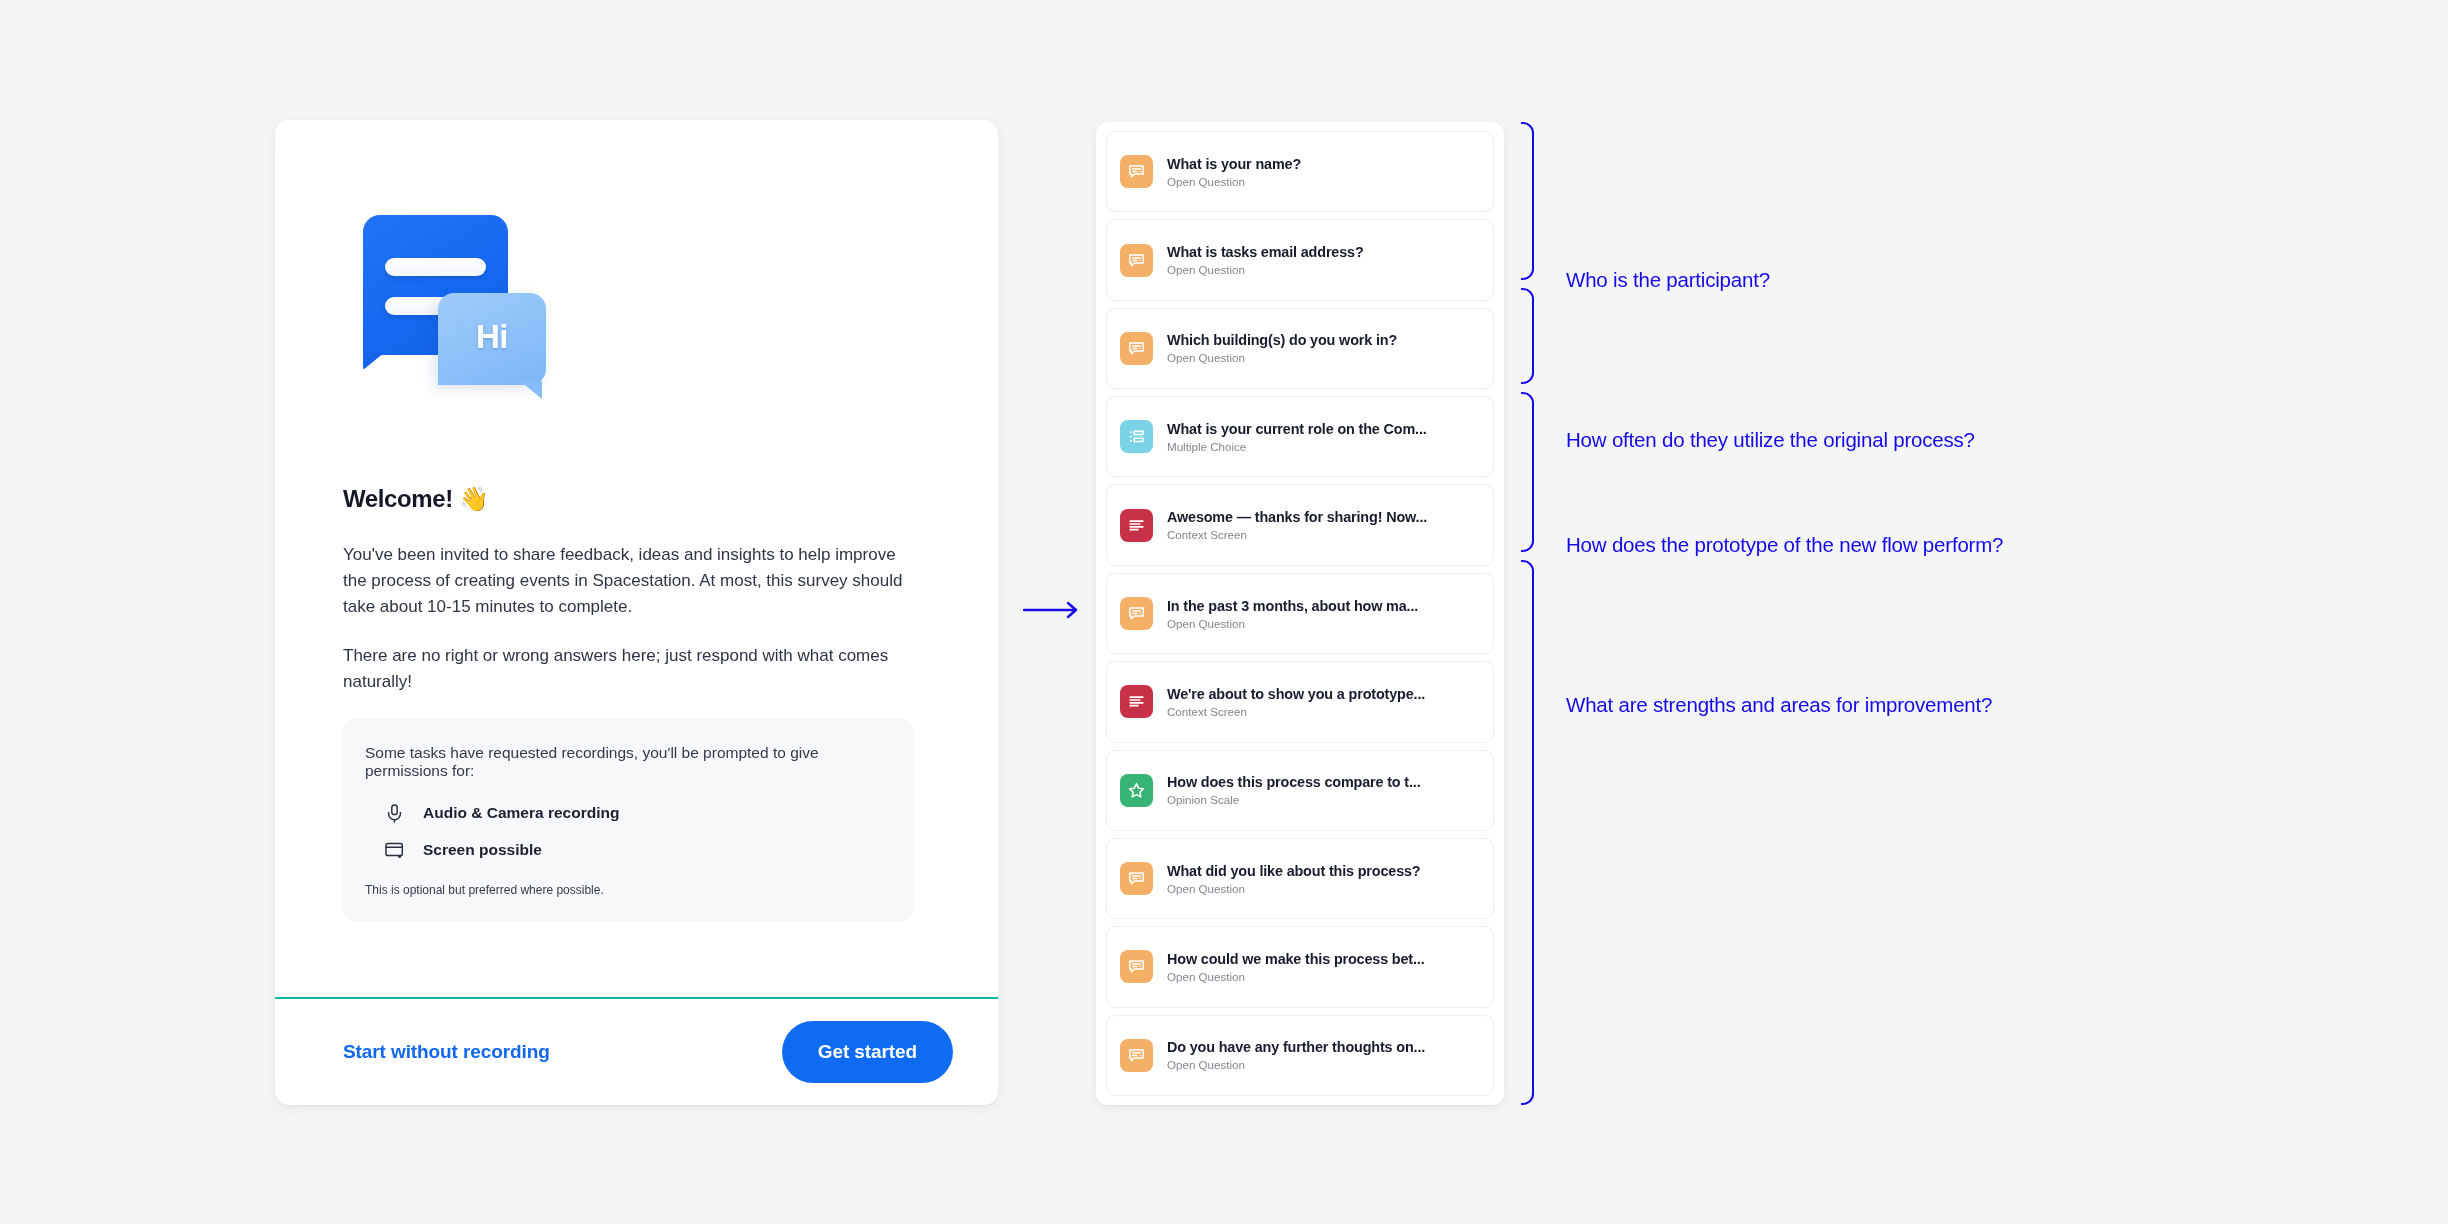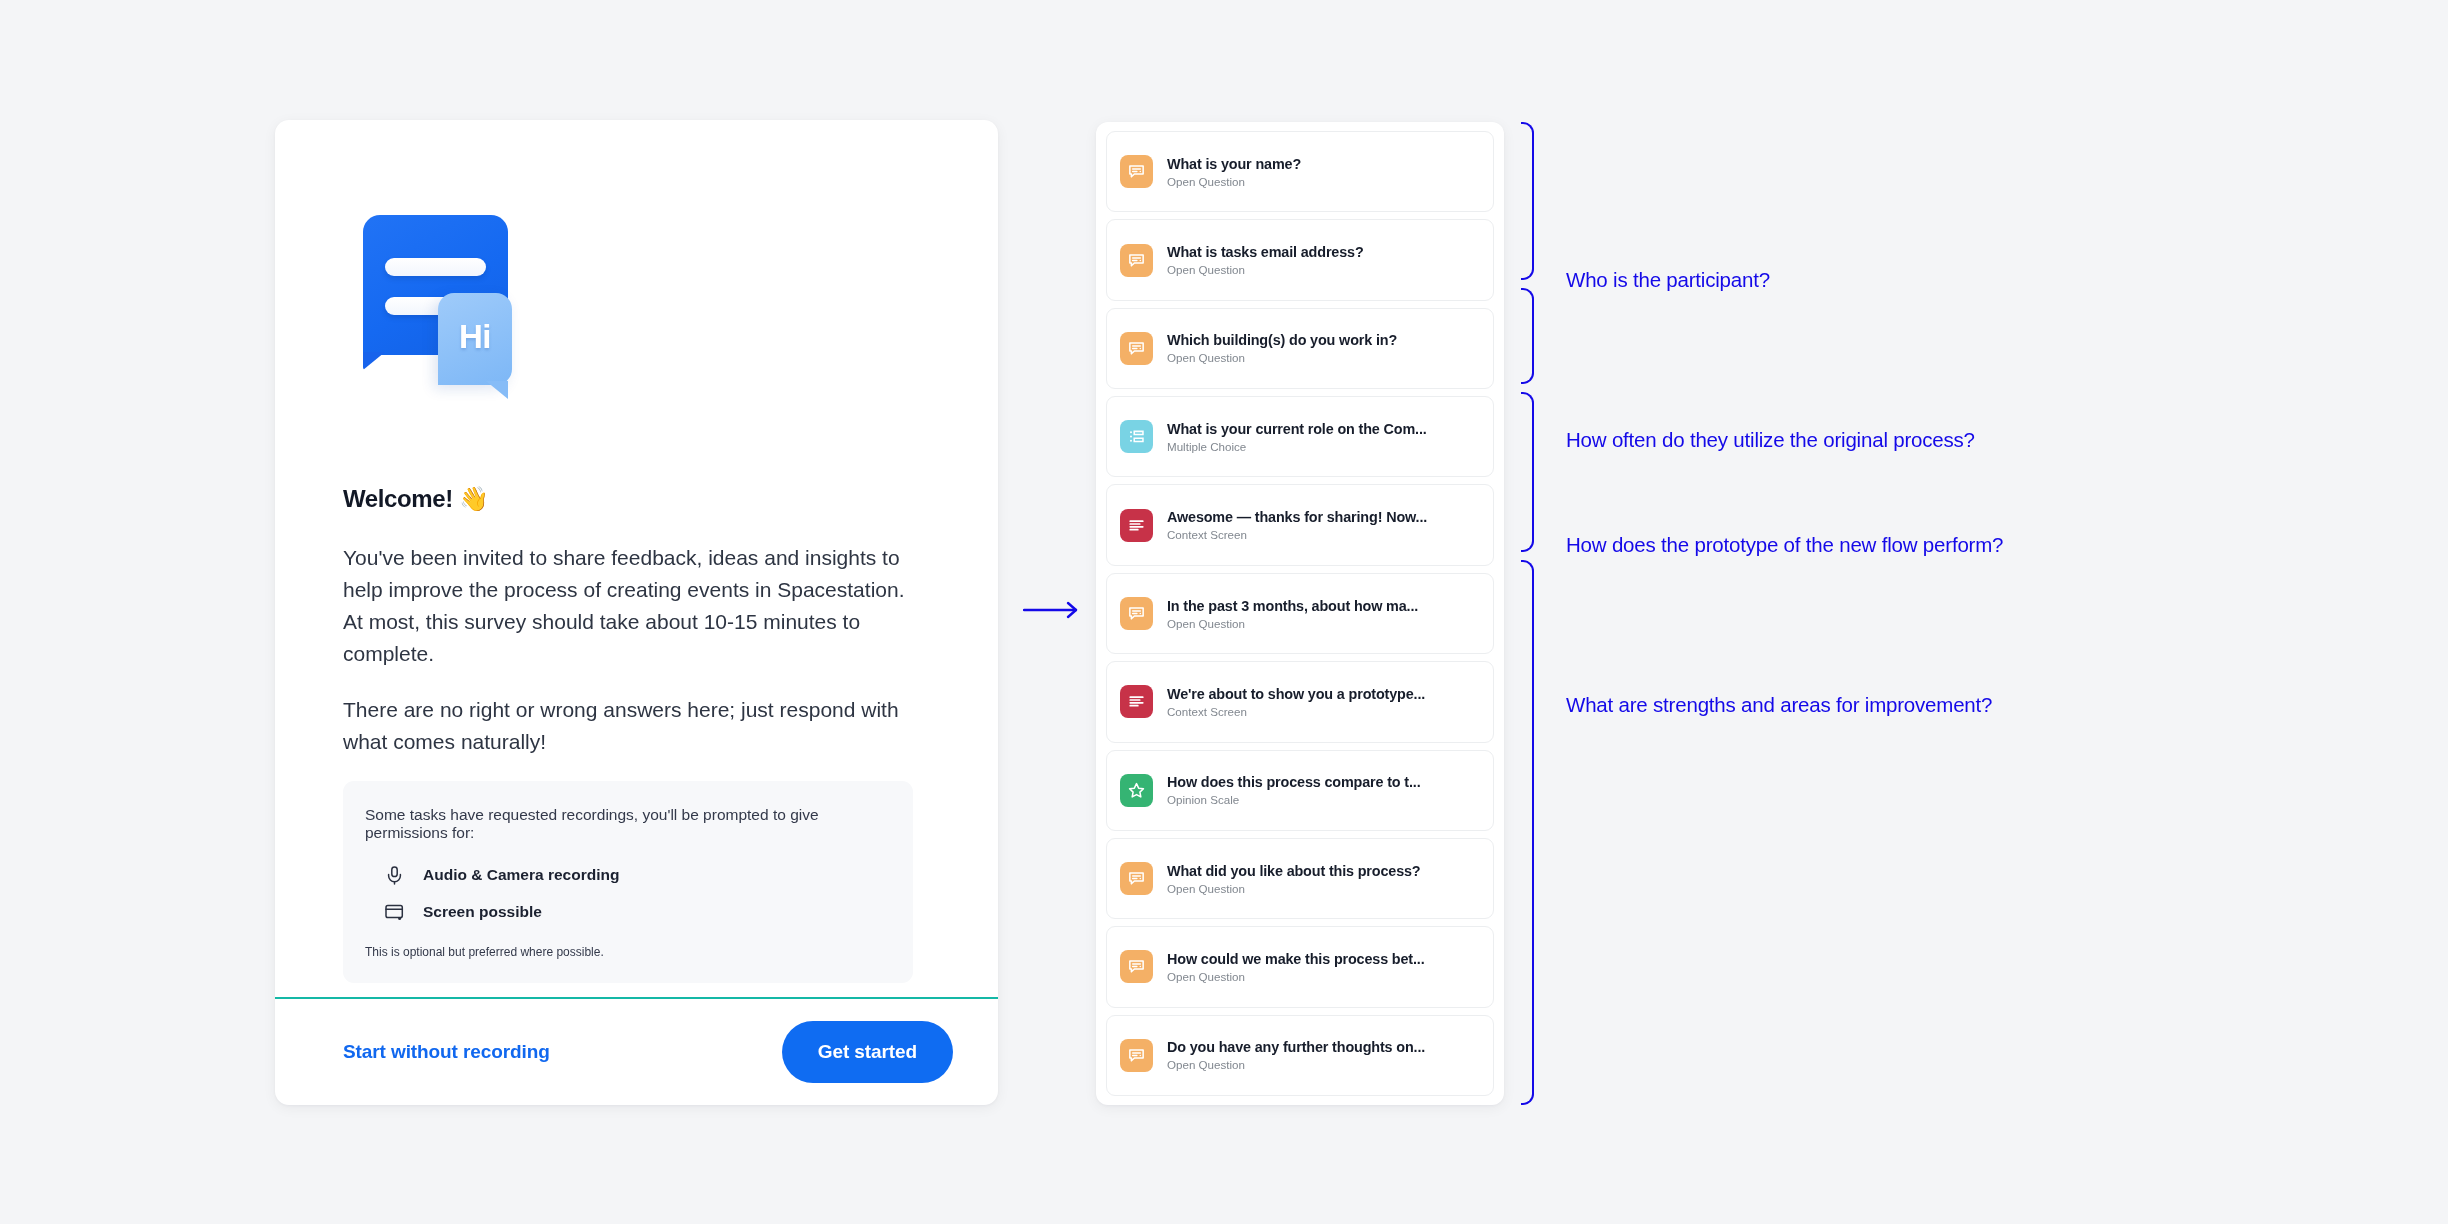--- a/index.html
+++ b/index.html
@@ -45,21 +45,21 @@
   .bb-line {
     position: absolute; left: 22px;
     height: 18px; border-radius: 9px;
     background: linear-gradient(180deg, #ffffff 0%, #f2f6fd 100%);
     box-shadow: 0 3px 5px rgba(12,45,110,0.18);
   }
   .bb-line.l1 { top: 43px; width: 101px; }
   .bb-line.l2 { top: 82px; width: 82px; }
   .bubble-small {
     position: absolute; left: 95px; top: 78px;
-    width: 74px; height: 92px;
+    width: 108px; height: 92px;
     background: linear-gradient(155deg, #9fcbfa 0%, #8cc0f8 55%, #7db7f6 100%);
     border-radius: 16px 16px 16px 0;
     box-shadow: -4px 4px 14px rgba(22,70,160,0.14);
     display: flex; align-items: center; justify-content: center;
   }
   .bubble-small:after {
     content: ""; position: absolute; right: 4px; bottom: -14px;
     width: 22px; height: 18px;
     background: #86bcf7;
     clip-path: polygon(100% 0, 0 0, 100% 100%);
@@ -68,21 +68,21 @@
     font-size: 33px; font-weight: bold; color: #ffffff;
     letter-spacing: -0.5px; margin-bottom: 4px;
     text-shadow: 0 2px 3px rgba(24,72,160,0.22);
   }
 
   .welcome-title {
     font-size: 24px; font-weight: bold; color: #121826;
     letter-spacing: -0.4px; margin-bottom: 29px;
   }
   .welcome-para {
-    font-size: 21px; line-height: 1.52; color: #2e3543;
+    font-size: 17px; line-height: 1.52; color: #2e3543;
     margin-bottom: 24px; max-width: 575px;
   }
 
   
   .perm-box {
     margin-top: 16px;
     width: 570px;
     background: #f7f8fa;
     border-radius: 11px;
     padding: 25px 22px 24px 22px;

